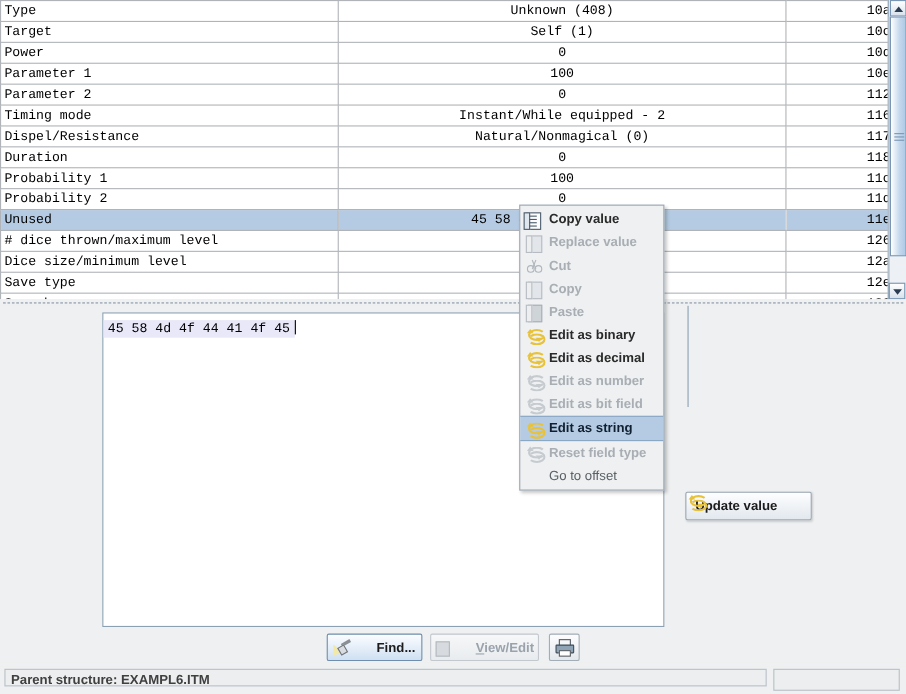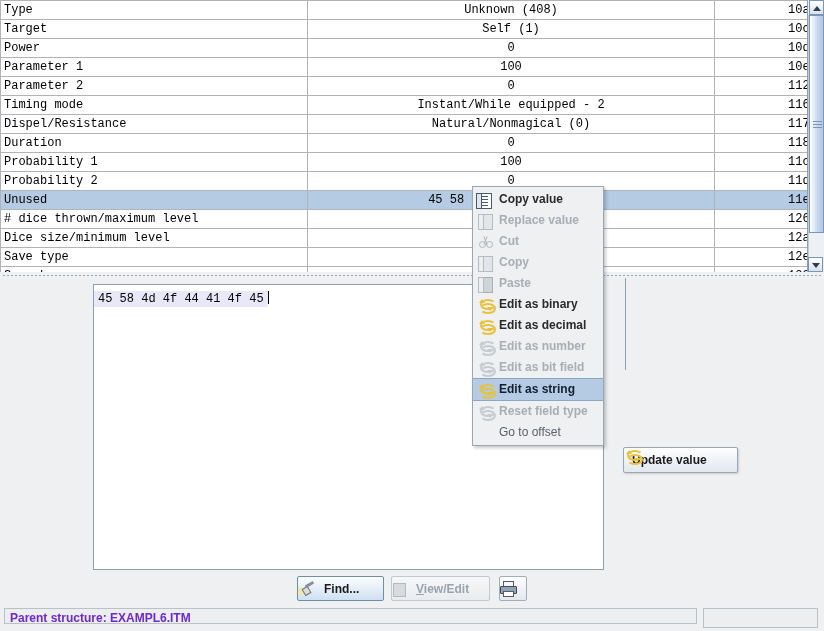--- a/index.html
+++ b/index.html
@@ -69,21 +69,21 @@
   }
   .edit-caret{display:inline-block;width:1px;height:13px;background:#000;vertical-align:-2px;}
 
   
   .btn-row{position:absolute;left:0;top:298px;width:824px;height:26px;}
   .btn{
     position:absolute;top:0;height:25px;box-sizing:border-box;
     font-family:"Liberation Sans",sans-serif;font-size:12px;font-weight:bold;color:#1b1b1b;
     background:linear-gradient(to bottom,#fdfdfe,#e3e8ed);
     border:1px solid #a3adb8;border-radius:2px;
-    display:flex;align-items:center;gap:10px;
+    display:flex;align-items:center;justify-content:center;gap:23px;
     cursor:default;user-select:none;
   }
   .btn.focused{background:linear-gradient(to bottom,#fbfdff,#cfe0f2);border-color:#6f8ead;}
   .btn.disabled{color:#9aa3ac;background:linear-gradient(to bottom,#f6f7f8,#e9ecef);border-color:#c2c8ce;}
   #btn-find{left:297px;width:87px;}
   #btn-viewedit{left:391px;width:99px;}
   #btn-print{left:499px;width:28px;}
   .btn u{text-decoration:underline;}
 
   
@@ -159,21 +159,21 @@
   
   .ic-print{position:relative;width:16px;height:15px;display:inline-block;}
   .ic-print .top{position:absolute;left:3px;top:0;width:9px;height:5px;background:#f4f6f8;border:1px solid #555b61;}
   .ic-print .body{position:absolute;left:0;top:5px;width:15px;height:6px;background:#8fa3b6;border:1px solid #3d4a57;border-radius:1px;}
   .ic-print .out{position:absolute;left:3px;top:10px;width:9px;height:4px;background:#fff;border:1px solid #555b61;}
 
   
   .statusbar{position:absolute;left:0;top:606px;width:824px;height:25px;background:#eef0f1;}
   .status-left{position:absolute;left:4px;top:2px;width:693px;height:16px;box-sizing:border-box;
     background:#eceeef;border:1px solid #b9c0c7;
-    font-size:12px;font-weight:bold;color:#6d28d9;line-height:18px;padding-left:5px;white-space:nowrap;}
+    font-size:12px;font-weight:bold;color:#404040;line-height:18px;padding-left:5px;white-space:nowrap;}
   .status-right{position:absolute;left:703px;top:2px;width:115px;height:20px;box-sizing:border-box;
     background:#eceeef;border:1px solid #b9c0c7;}
   .bottom-edge{position:absolute;left:0;top:602px;width:824px;height:4px;background:#eef0f1;}
 </style>
 </head>
 <body>
 
 <div class="app">
 
   <div class="table-pane">

